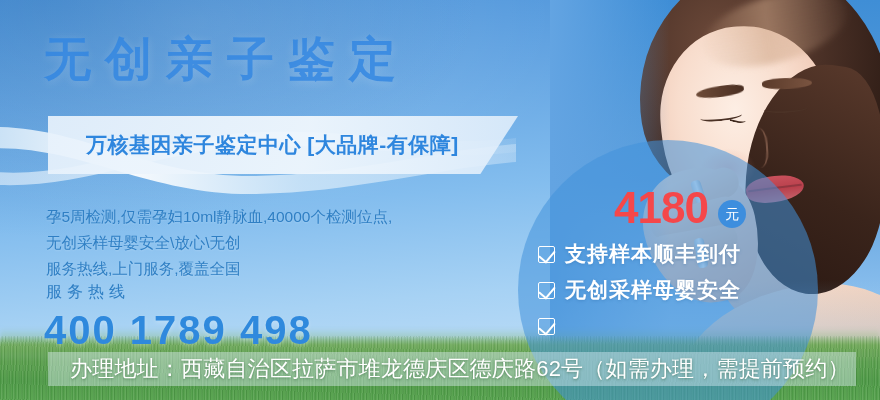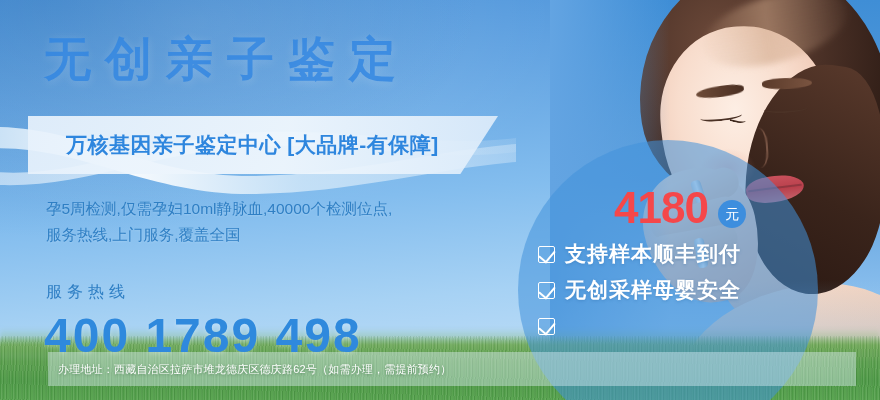--- a/index.html
+++ b/index.html
@@ -178,49 +178,49 @@
     position:absolute; left:44px; top:16px;
     font-size:47px; line-height:86px; font-weight:700;
     letter-spacing:14px;
     color:rgba(46,132,226,.78);
     text-shadow:0 2px 10px rgba(255,255,255,.18);
     white-space:nowrap;
   }
 
   
   .plate{
-    position:absolute; left:28px; top:116px;
+    position:absolute; left:48px; top:116px;
     width:470px; height:58px;
     background:linear-gradient(100deg, rgba(232,242,252,.92) 0%, rgba(240,247,253,.95) 55%, rgba(225,238,251,.88) 100%);
     clip-path:polygon(0 0, 100% 0, 92% 100%, 0 100%);
     overflow:hidden;
   }
   .plate-text{
     position:absolute; left:38px; top:50%; transform:translateY(-50%);
     font-size:21px; font-weight:700; color:#2e86de; white-space:nowrap;
     letter-spacing:.5px;
   }
   
   .ribbon{ position:absolute; left:-44px; top:108px; width:560px; height:90px;
            pointer-events:none; }
 
   
   .copy{
-    position:absolute; left:46px; top:196px;
+    position:absolute; left:46px; top:204px;
     font-size:15.5px; line-height:26px; color:#2f7fc4; font-weight:400;
     white-space:nowrap;
   }
   .copy div{ text-shadow:0 1px 2px rgba(255,255,255,.2); }
   .hotline{
     position:absolute; left:46px; top:282px;
     font-size:16px; font-weight:500; color:#2f7fc4; letter-spacing:5px;
   }
   .phone{
     position:absolute; left:44px; top:308px;
-    font-size:48px; font-weight:700; color:#2f89dd;
+    font-size:40px; font-weight:700; color:#2f89dd;
     letter-spacing:2px; white-space:nowrap;
     text-shadow:0 2px 4px rgba(255,255,255,.25);
   }
 
   
   .price-wrap{ position:absolute; left:614px; top:186px; }
   .price{
     font-size:44px; font-weight:700; color:#f5474a; line-height:44px;
     letter-spacing:-1px; display:inline-block; vertical-align:middle;
   }
@@ -254,22 +254,22 @@
     text-shadow:0 1px 3px rgba(40,100,160,.35);
   }
 
   
   .addr-bar{
     position:absolute; left:48px; top:352px; width:808px; height:34px;
     background:rgba(226,240,250,.42);
     display:flex; align-items:center;
   }
   .addr-text{
-    font-size:11px; color:#ffffff; white-space:nowrap;
-    padding-left:10px; letter-spacing:.2px;
+    font-size:22px; color:#ffffff; white-space:nowrap;
+    padding-left:22px; letter-spacing:.2px;
     text-shadow:0 1px 3px rgba(30,80,40,.55);
   }
 </style>
 </head>
 <body>
 
 <div class="banner">
 
   <div class="sky-glow"></div>
   <div class="sky-dark"></div>
@@ -325,20 +325,21 @@
     <path d="M0,22 C110,4 180,70 300,68 C400,66 470,44 560,36 L560,54 C470,62 400,84 300,86 C180,88 110,24 0,44 Z" fill="url(#rg1)"></path>
     <path d="M0,58 C110,84 190,26 310,24 C410,22 480,40 560,30 L560,44 C480,54 410,36 310,38 C190,40 110,94 0,72 Z" fill="url(#rg2)" opacity=".75"></path>
   </svg>
 
   <div class="plate">
     <div class="plate-text">万核基因亲子鉴定中心 [大品牌-有保障]</div>
   </div>
 
   <div class="copy">
     <div>孕5周检测,仅需孕妇10ml静脉血,40000个检测位点,</div>
+    <div>无创采样母婴安全\放心\无创</div>
     <div>服务热线,上门服务,覆盖全国</div>
   </div>
 
   <div class="hotline">服务热线</div>
   <div class="phone">400 1789 498</div>
 
   <div class="price-wrap">
     <span class="price">4180</span>
     <span class="yuan">元</span>
   </div>

